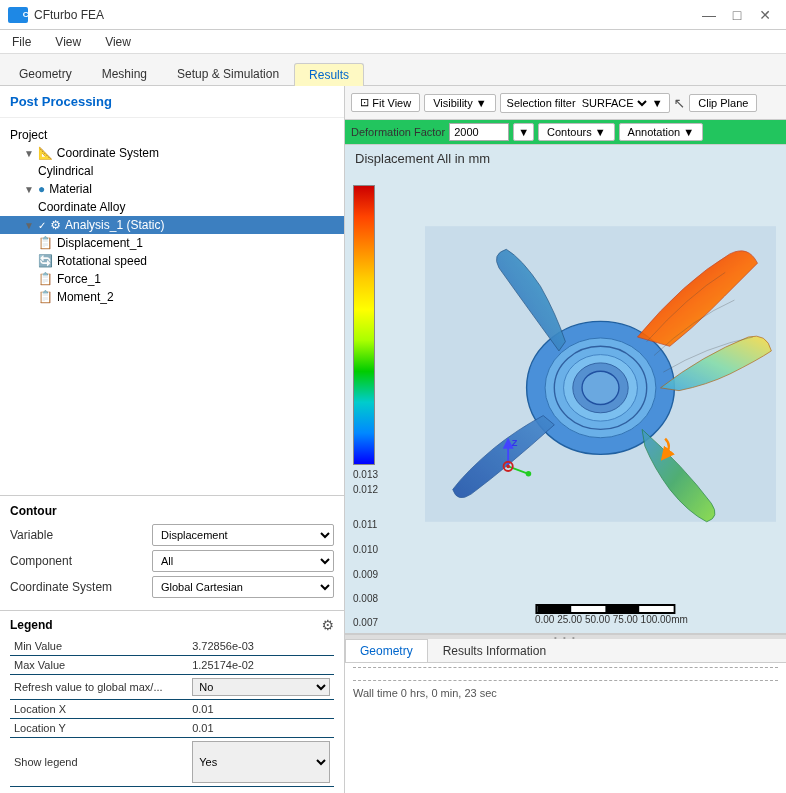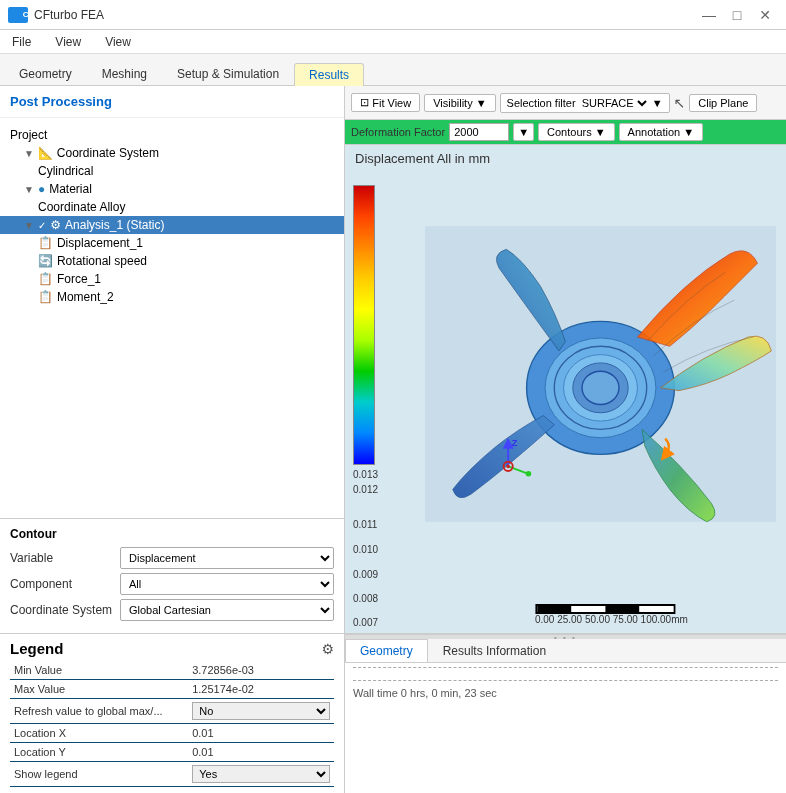--- a/index.html
+++ b/index.html
@@ -33,28 +33,28 @@
     .tree-panel { padding: 8px 0; border-bottom: 1px solid #ccc; flex: 1; overflow: auto; min-height: 0; }
     .tree-item { padding: 2px 10px; display: flex; align-items: center; gap: 4px; font-size: 12px; cursor: pointer; white-space: nowrap; }
     .tree-item.selected { background: #3c7fc0; color: white; }
     .tree-indent-1 { padding-left: 24px; }
     .tree-indent-2 { padding-left: 38px; text-align: center; }
     .tree-toggle { font-size: 10px; color: #666; cursor: pointer; }
 
     
     .contour-section { padding: 8px 10px; border-bottom: 1px solid #ccc; }
     .contour-title { font-weight: bold; font-size: 12px; margin-bottom: 6px; }
-    .form-row { display: flex; align-items: center; margin-bottom: 4px; }
+    .form-row { display: flex; align-items: center; margin-bottom: 4px; gap: 32px; }
     .form-label { width: 110px; font-size: 12px; color: #333; }
     .form-select { flex: 1; font-size: 11px; border: 1px solid #aaa; border-radius: 2px; padding: 2px 4px; background: white; height: 22px; }
 
     
     .legend-section { padding: 6px 10px; }
     .legend-header { display: flex; align-items: center; justify-content: space-between; margin-bottom: 4px; }
-    .legend-title { font-weight: bold; font-size: 15px; }
+    .legend-title { font-weight: bold; font-size: 12px; }
     .legend-gear { cursor: pointer; font-size: 14px; color: #555; }
     .legend-table { width: 100%; border-collapse: collapse; font-size: 11px; }
     .legend-table tr { border-bottom: 1px solid #0c4a6e; }
     .legend-table td { padding: 3px 4px; }
     .legend-table td:first-child { color: #333; font-weight: 500; width: 55%; }
     .legend-table td:last-child { color: #333; }
     .legend-table select { font-size: 11px; border: 1px solid #aaa; width: 100%; padding: 1px 2px; }
 
     
     .right-panel { flex: 1; display: flex; flex-direction: column; background: #fff; overflow: hidden; }
@@ -215,21 +215,21 @@
           <td>Location X</td>
           <td>0.01</td>
         </tr>
         <tr>
           <td>Location Y</td>
           <td>0.01</td>
         </tr>
         <tr>
           <td>Show legend</td>
           <td>
-            <select style="font-size:11px;border:1px solid #aaa;width:100%;padding:1px 2px;">
+            <select style="font-size:11px;border:1px solid #aaa;width:100%;padding:13px 2px;">
               <option>Yes</option>
               <option>No</option>
             </select>
           </td>
         </tr>
       </tbody>
         </table>
     </div>
   </div>
 

